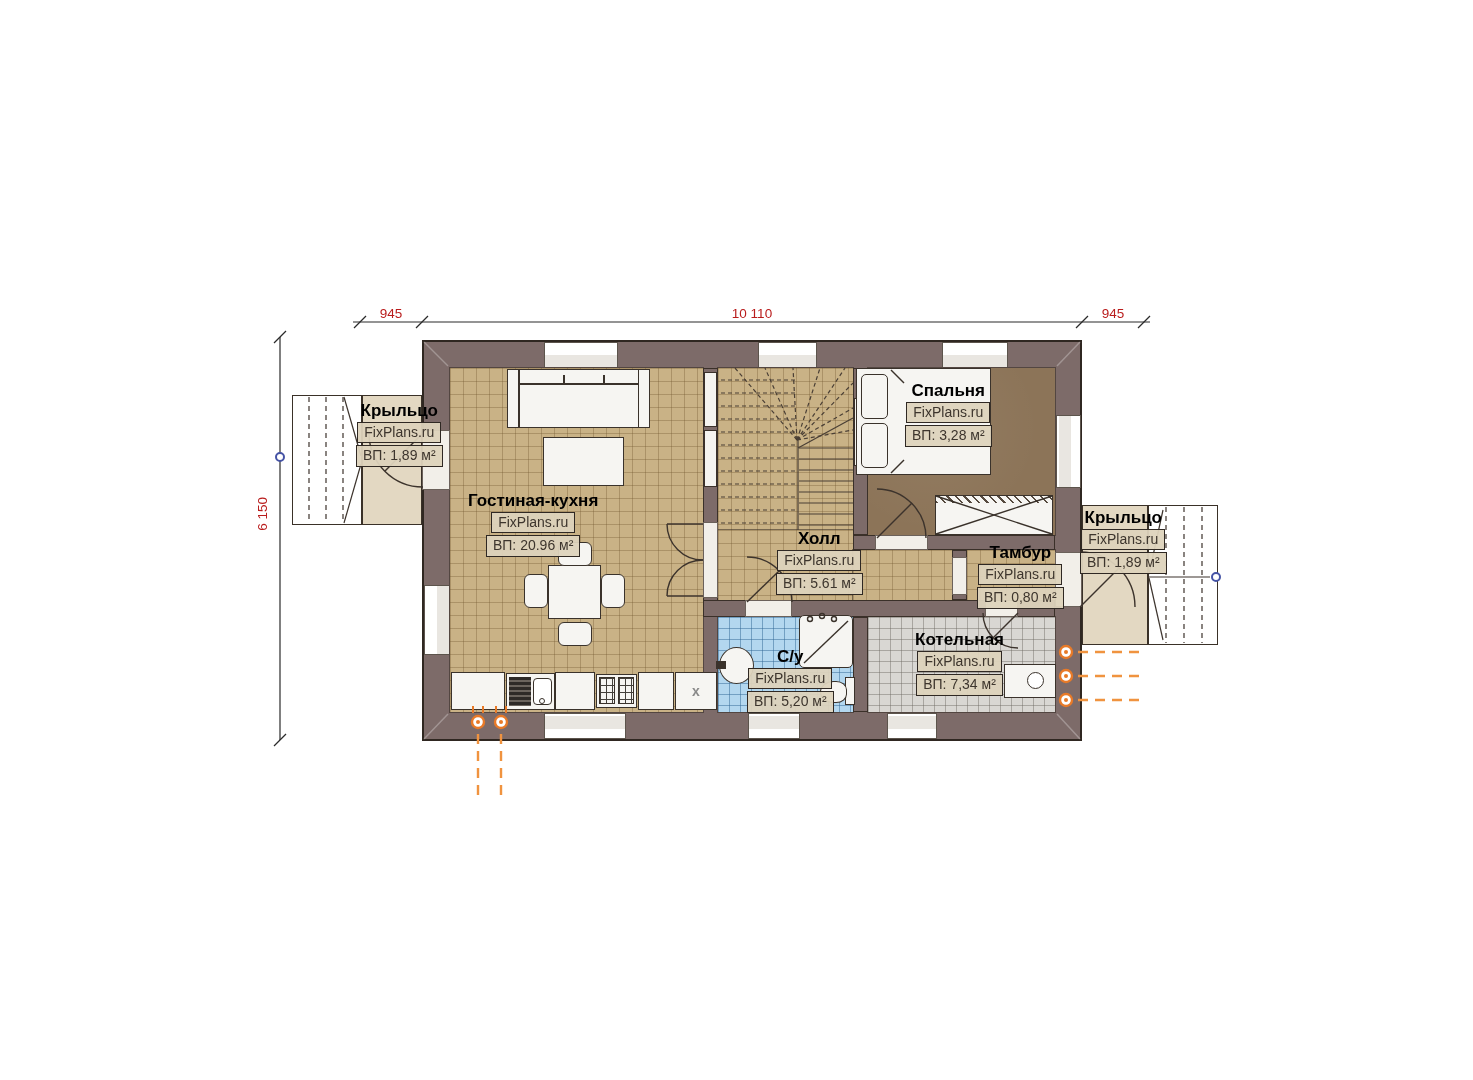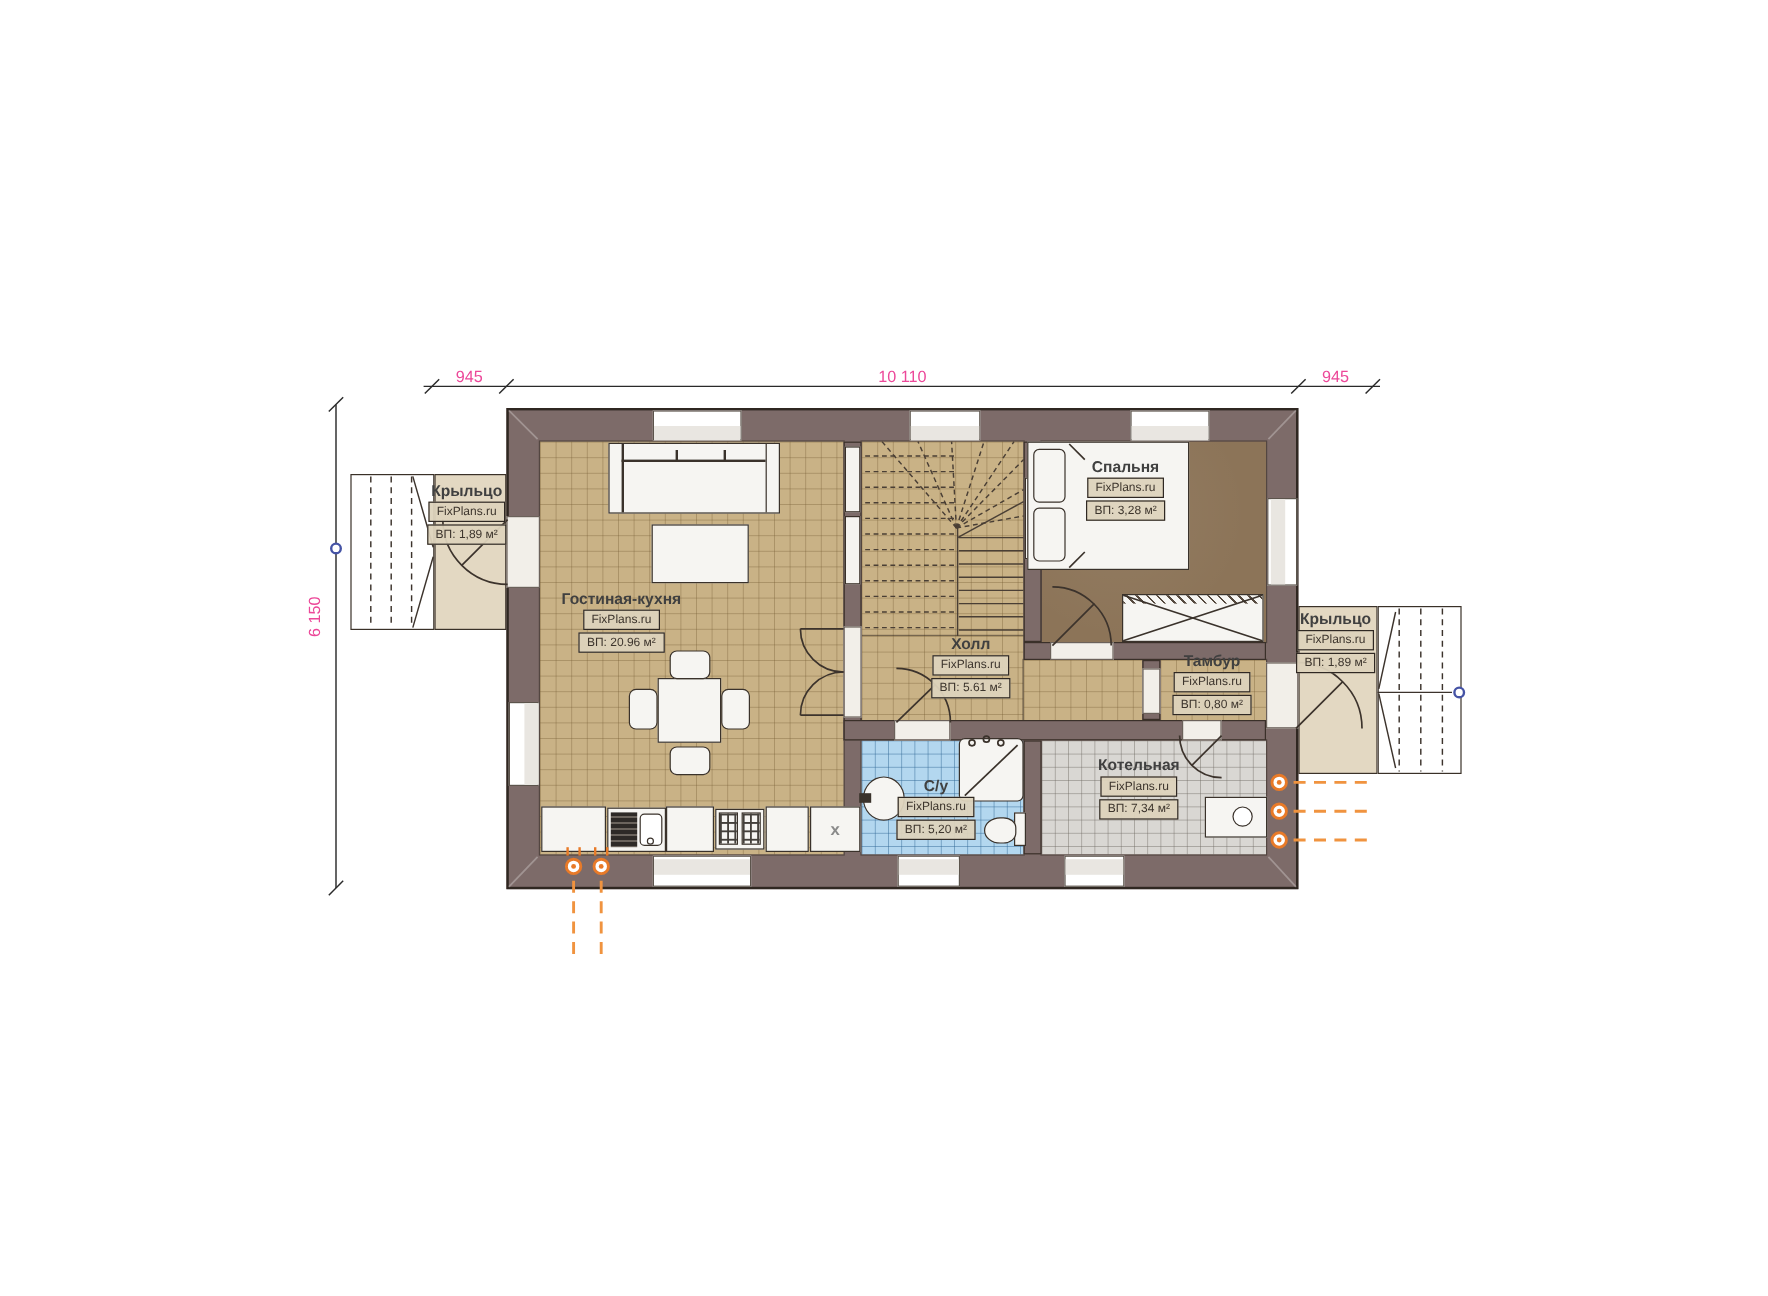--- a/index.html
+++ b/index.html
@@ -35,24 +35,24 @@
   
   .furn{background:#f6f5f2;border:1.5px solid #3a322b;z-index:20;}
   .dark{background:#2e2a27;z-index:21;}
   .burner{background-color:#f6f5f2;border:1px solid #3a322b;z-index:21;
     background-image:linear-gradient(#44403b 1.5px,transparent 1.5px),
                      linear-gradient(90deg,#44403b 1.5px,transparent 1.5px);
     background-size:6px 7px;}
   .hatchtop{background:repeating-linear-gradient(45deg,#55493e 0 1.5px,transparent 1.5px 6px);}
   
   .room-label{display:flex;flex-direction:column;align-items:center;gap:2px;z-index:50;width:max-content;}
-  .label-name{font-weight:bold;font-size:13px;line-height:1.05;color:#404040;white-space:nowrap;}
-  .label-box{background:rgba(221,211,188,.95);border:1.6px solid #2f2823;font-size:10px;
+  .label-name{font-weight:bold;font-size:17px;line-height:1.05;color:#000000;white-space:nowrap;}
+  .label-box{background:rgba(221,211,188,.95);border:1.6px solid #2f2823;font-size:14px;
              line-height:1.1;color:#3d352d;padding:2px 6px;white-space:nowrap;text-align:left;}
-  .dim{font-size:13.5px;color:#ec4899;z-index:50;white-space:nowrap;}
+  .dim{font-size:13.5px;color:#b91c1c;z-index:50;white-space:nowrap;}
   .dim-v{writing-mode:vertical-rl;transform:rotate(180deg);}
   .vent-x{display:flex;align-items:center;justify-content:center;color:#8a8a8a;
           font-weight:bold;font-size:14px;}
   svg.overlay{position:absolute;left:0;top:0;z-index:40;pointer-events:none;}
 </style>
 </head>
 <body>
 
 <div id="canvas">
 

